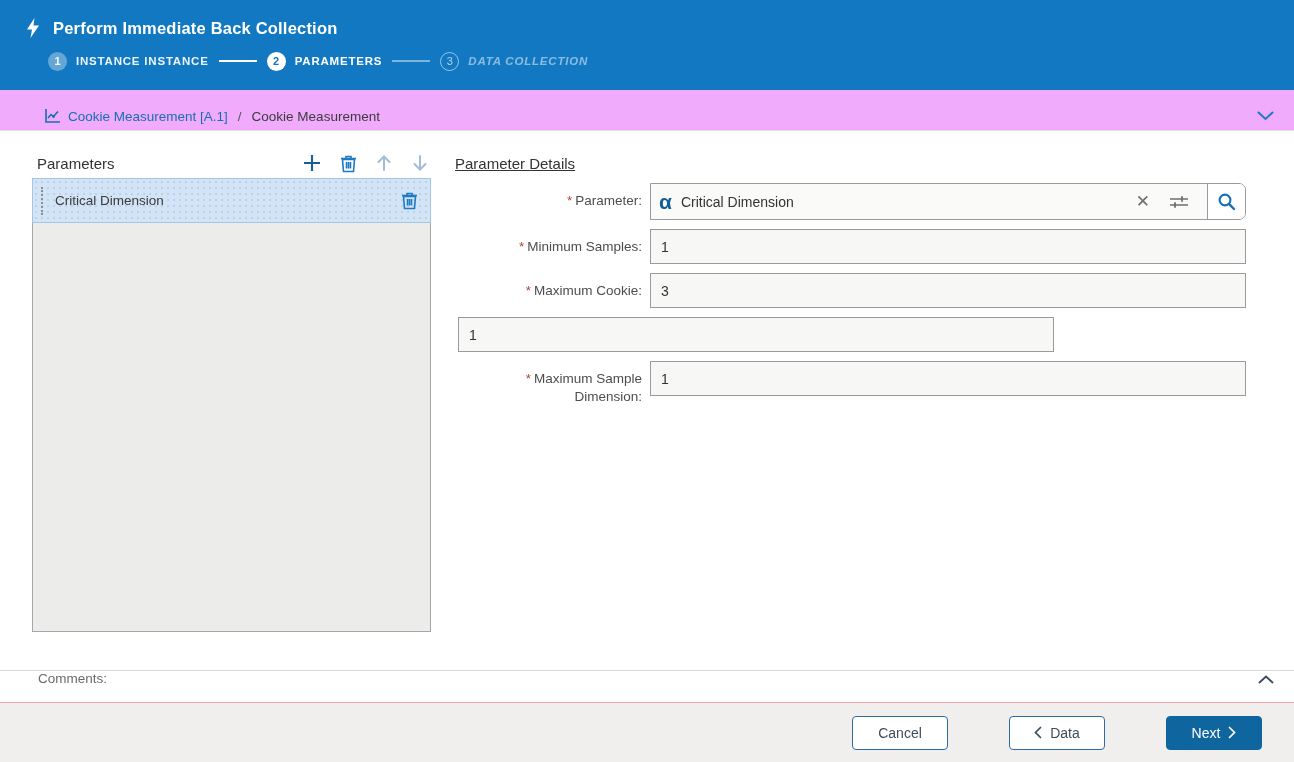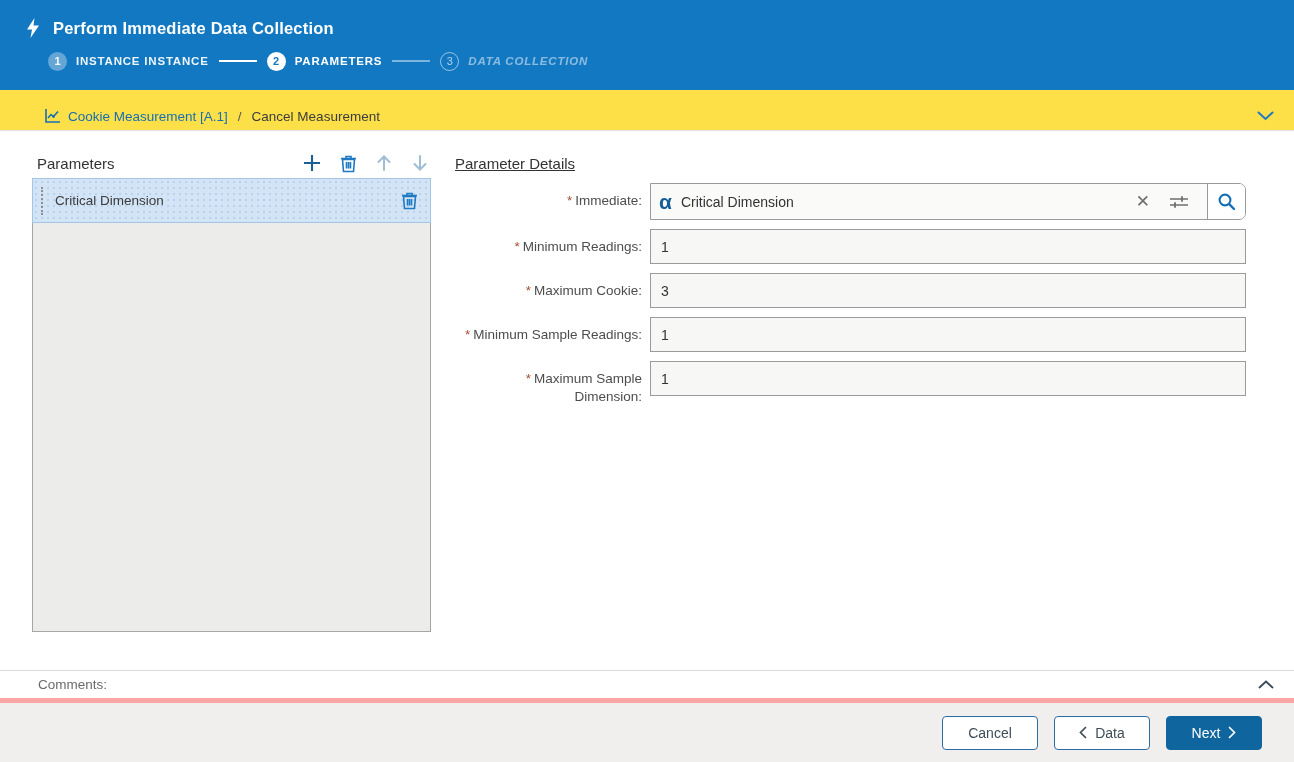--- a/index.html
+++ b/index.html
@@ -43,21 +43,21 @@
   .step.done .step-label { color: rgba(255,255,255,0.92); }
   .step.current .step-label { color: #ffffff; font-weight: 700; }
   .step.upcoming .step-label { color: rgba(255,255,255,0.5); font-style: italic; }
   .step-connector { width: 38px; height: 2px; margin: 0 10px; }
   .step-connector.solid { background: #ffffff; }
   .step-connector.faded { background: rgba(255,255,255,0.45); }
 
   
   .context-bar {
     position: absolute; top: 90px; left: 0; right: 0; height: 41px;
-    background: #fde047; border-bottom: 1px solid #e0e0e0;
+    background: #f0abfc; border-bottom: 1px solid #e0e0e0;
     display: flex; align-items: center; padding: 12px 16px 0 44px;
   }
   .context-link {
     display: flex; align-items: center; gap: 7px;
     color: #166fb5; font-size: 13.5px; cursor: pointer;
   }
   .context-sep { color: #555; font-size: 13.5px; margin: 0 10px; }
   .context-current { color: #3c3c3c; font-size: 13.5px; }
   .context-collapse {
     margin-left: auto; cursor: pointer; display: flex; align-items: center;
@@ -138,56 +138,56 @@
   .lookup-filter { background: none; border: none; cursor: pointer; padding: 0 10px 0 4px; display: flex; }
   .lookup-search {
     width: 38px; background: #ffffff; border: none;
     border-left: 1px solid #9a9a9a; cursor: pointer;
     display: flex; align-items: center; justify-content: center;
   }
 
   
   .comments-bar {
     position: absolute; top: 670px; left: 0; right: 0; height: 34px;
-    background: #ffffff; border-top: 1px solid #d9d9d9; border-bottom: 6px solid #fca5a5;
-    display: flex; align-items: center; padding: 0 16px 0 38px; cursor: pointer;
+    background: #ffffff; border-top: 1px solid #d9d9d9; border-bottom: 2px solid #fca5a5;
+    display: flex; align-items: flex-start; padding: 0 16px 0 38px; cursor: pointer;
   }
   .comments-label { font-size: 13.5px; color: #6b6b6b; }
   .comments-collapse { margin-left: auto; display: flex; padding: 4px; }
 
   
   .footer {
     position: absolute; top: 703px; left: 0; right: 0; height: 59px;
     background: #f0efed;
     display: flex; align-items: center; justify-content: flex-end;
     gap: 16px; padding-right: 32px;
   }
   .btn {
     height: 34px; min-width: 96px; border-radius: 4px;
     font-family: inherit; font-size: 14px; cursor: pointer;
-    display: flex; align-items: center; justify-content: center; gap: 8px;
+    display: flex; align-items: center; justify-content: center; gap: 8px; margin-left: 45px;
   }
   .btn.secondary { background: #ffffff; border: 1px solid #2c6ca5; color: #3f4d59; }
   .btn.primary { background: #0f669f; border: 1px solid #0f669f; color: #ffffff; }
 
   .chev { display: inline-flex; }
 </style>
 </head>
 <body>
 
 <div id="page">
 
   <div class="app-header">
     <div class="title-row">
       <span class="bolt-icon">
         <svg width="18" height="22" viewBox="0 0 18 22">
             <path d="M10.5 1 L3 12.5 L8 12.5 L6.5 21 L15 8.5 L9.5 8.5 Z" fill="#ffffff"></path>
           </svg>
       </span>
-      <h1>Perform Immediate Data Collection</h1>
+      <h1>Perform Immediate Back Collection</h1>
     </div>
     <div class="stepper">
       <div class="step done">
         <span class="step-circle">1</span>
         <span class="step-label">INSTANCE INSTANCE</span>
       </div>
       <div class="step-connector solid"></div>
       <div class="step current">
         <span class="step-circle">2</span>
         <span class="step-label">PARAMETERS</span>
@@ -205,21 +205,21 @@
       <span style="display:inline-flex">
         <svg width="17" height="16" viewBox="0 0 17 16">
           <path d="M2 1 L2 14 L16 14" stroke="#166fb5" stroke-width="1.6" fill="none"></path>
           <path d="M4 10 L7 6.5 L9.5 8.5 L14 3.5" stroke="#166fb5" stroke-width="1.6" fill="none"></path>
           <circle cx="9.5" cy="8.5" r="1.4" fill="#166fb5"></circle>
         </svg>
       </span>
       <span>Cookie Measurement [A.1]</span>
     </span>
     <span class="context-sep">/</span>
-    <span class="context-current">Cancel Measurement</span>
+    <span class="context-current">Cookie Measurement</span>
     <span class="context-collapse">
       <span style="display:inline-flex">
         <svg width="17" height="10" viewBox="0 0 17 10">
             <path d="M1.5 1.5 L8.5 8 L15.5 1.5" stroke="#1e7ac2" stroke-width="2" fill="none" stroke-linecap="round"></path>
           </svg>
       </span>
     </span>
   </div>
 
   <div class="main">
@@ -262,21 +262,21 @@
           </svg>
         </span>
       </div>
     </div>
 
     <div class="details-title panel-title">Parameter Details</div>
 
     <div class="fields">
 
       <div class="field-row">
-        <div class="field-label"><span class="req">*</span><span>Immediate:</span></div>
+        <div class="field-label"><span class="req">*</span><span>Parameter:</span></div>
         <div class="lookup-wrap">
           <div class="lookup-field">
             <span class="alpha-icon">α</span>
             <span class="lookup-value">Critical Dimension</span>
             <button class="lookup-clear">✕</button>
             <button class="lookup-filter">
               <svg width="20" height="16" viewBox="0 0 20 16">
                 <path d="M1 5 H19 M1 11 H19" stroke="#6f6f6f" stroke-width="1.4"></path>
                 <path d="M13 2.2 V7.8 M6 8.2 V13.8" stroke="#6f6f6f" stroke-width="1.8"></path>
               </svg>
@@ -285,31 +285,30 @@
           <button class="lookup-search">
             <svg width="19" height="19" viewBox="0 0 19 19">
               <circle cx="8" cy="8" r="5.4" stroke="#1470b8" stroke-width="2.1" fill="none"></circle>
               <path d="M12.2 12.2 L17 17" stroke="#1470b8" stroke-width="2.4" stroke-linecap="round"></path>
             </svg>
           </button>
         </div>
       </div>
 
       <div class="field-row">
-        <div class="field-label"><span class="req">*</span><span>Minimum Readings:</span></div>
+        <div class="field-label"><span class="req">*</span><span>Minimum Samples:</span></div>
         <input class="text-input" type="text" value="1" style="">
       </div>
 
       <div class="field-row">
         <div class="field-label"><span class="req">*</span><span>Maximum Cookie:</span></div>
         <input class="text-input" type="text" value="3" style="">
       </div>
 
       <div class="field-row">
-        <div class="field-label"><span class="req">*</span><span>Minimum Sample Readings:</span></div>
         <input class="text-input" type="text" value="1" style="">
       </div>
 
       <div class="field-row">
         <div class="field-label"><span class="req">*</span><span>Maximum Sample Dimension:</span></div>
         <input class="text-input" type="text" value="1" style="">
       </div>
 
     </div>
   </div>

